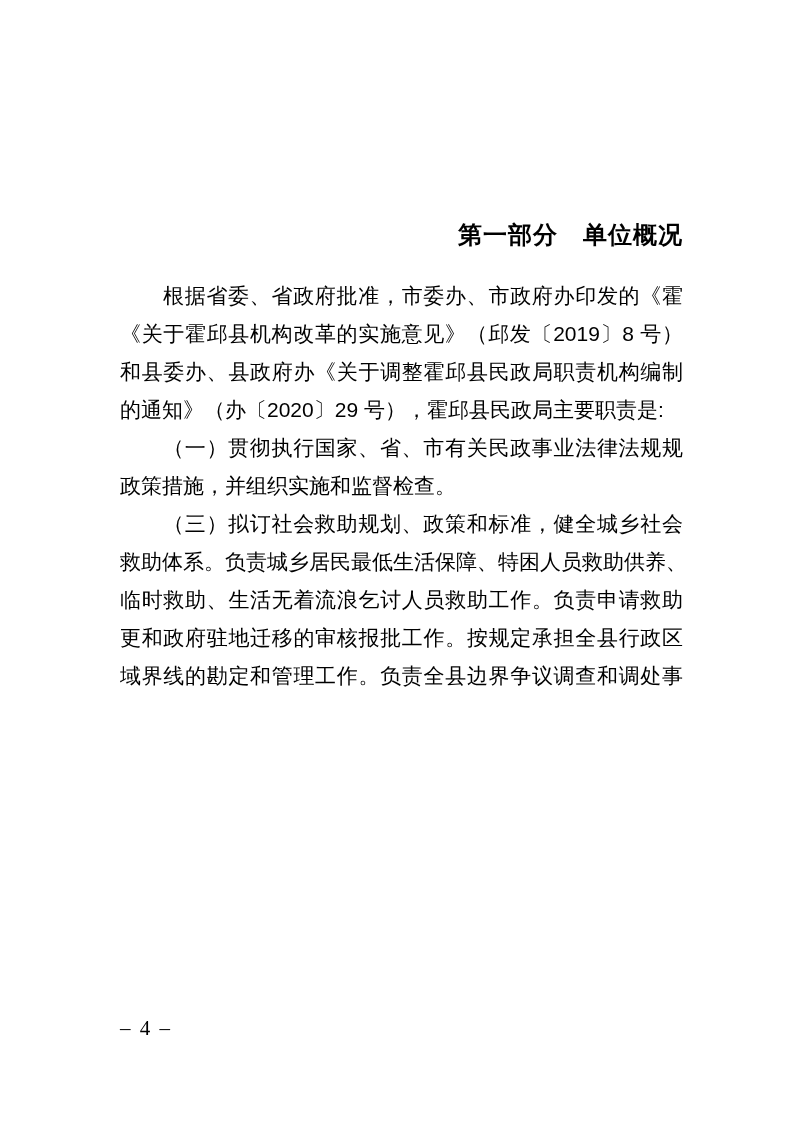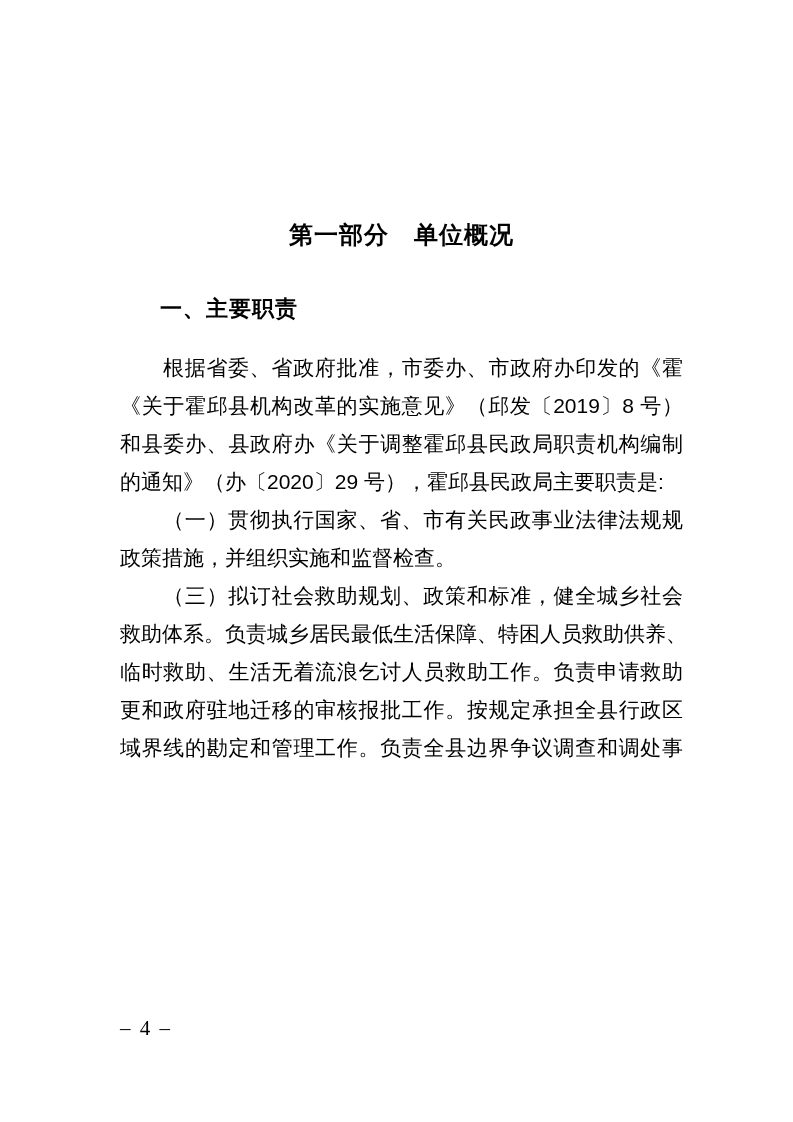--- a/index.html
+++ b/index.html
@@ -12,21 +12,21 @@
     color: #000000;
     overflow: hidden;
   }
   .content {
     margin-left: 120px;
     width: 563px;
   }
   .doc-title {
     margin: 0;
     padding-top: 218px;
-    text-align: center;
+    text-align: right;
     font-family: "Liberation Sans", "DejaVu Sans", sans-serif;
     font-weight: bold;
     font-size: 24px;
     line-height: 34px;
     letter-spacing: 1px;
   }
   .section-heading {
     margin: 42px 0 0 0;
     padding-left: 40px;
     font-family: "Liberation Sans", "DejaVu Sans", sans-serif;
@@ -59,21 +59,20 @@
     line-height: 28px;
     letter-spacing: 2px;
   }
 </style>
 </head>
 <body>
 
 <div class="page">
   <div class="content">
     <h1 class="doc-title">第一部分　单位概况</h1>
-    <h2 class="section-heading">一、主要职责</h2>
     <div class="doc-body">
         <div class="line first">根据省委、省政府批准，市委办、市政府办印发的《霍</div>
         <div class="line">《关于霍邱县机构改革的实施意见》（邱发〔2019〕8 号）</div>
         <div class="line">和县委办、县政府办《关于调整霍邱县民政局职责机构编制</div>
         <div class="line last">的通知》（办〔2020〕29 号），霍邱县民政局主要职责是:</div>
         <div class="line first">（一）贯彻执行国家、省、市有关民政事业法律法规规</div>
         <div class="line last">政策措施，并组织实施和监督检查。</div>
         <div class="line first">（三）拟订社会救助规划、政策和标准，健全城乡社会</div>
         <div class="line">救助体系。负责城乡居民最低生活保障、特困人员救助供养、</div>
         <div class="line">临时救助、生活无着流浪乞讨人员救助工作。负责申请救助</div>

